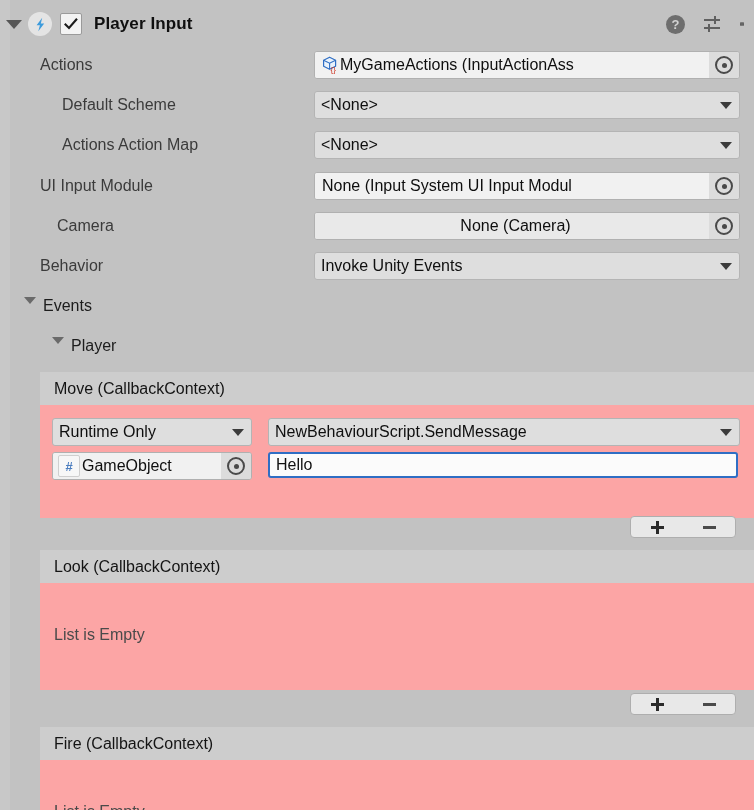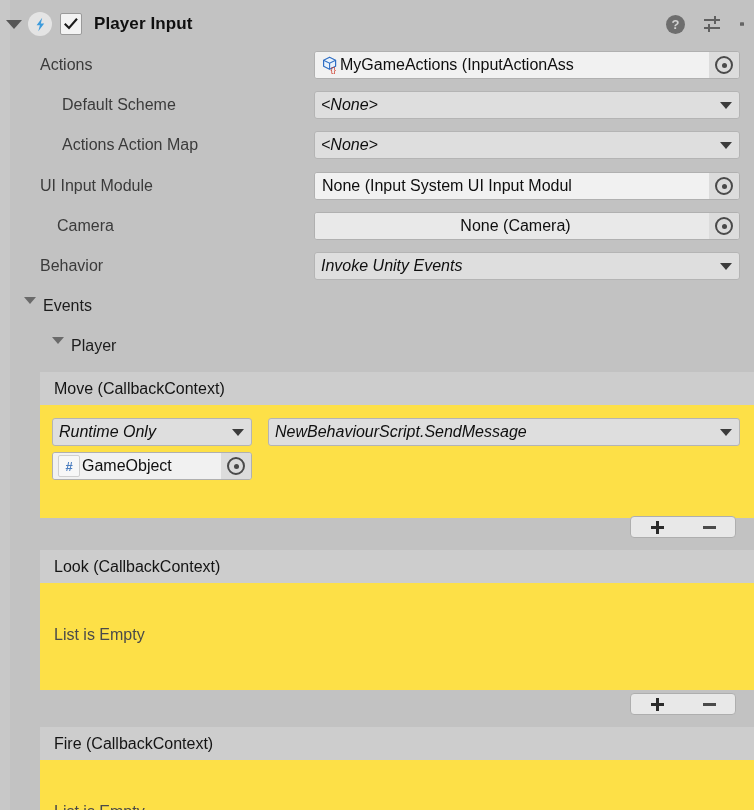--- a/index.html
+++ b/index.html
@@ -40,33 +40,33 @@
   .objfield{background:#e4e4e4;border:1px solid #b0b0b0;}
   .objval{flex:1;height:100%;background:#f1f1f1;display:flex;align-items:center;padding-left:5px;overflow:hidden;white-space:nowrap;}
   .objval.empty{background:#e9e9e9;justify-content:center;}
   .objtext{font-size:16px;color:#0f0f0f;white-space:nowrap;overflow:hidden;}
   .picker{width:30px;height:100%;background:#dcdcdc;display:flex;align-items:center;justify-content:center;cursor:pointer;flex:0 0 30px;}
   .target-o{width:14px;height:14px;border-radius:50%;border:2px solid #4a4a4a;display:flex;align-items:center;justify-content:center;}
   .target-o i{width:5px;height:5px;border-radius:50%;background:#4a4a4a;display:block;}
 
   
   .ddfield{background:#dedede;border:1px solid #b4b4b4;cursor:pointer;}
-  .ddtext{flex:1;padding-left:6px;font-size:16px;color:#0f0f0f;white-space:nowrap;overflow:hidden;font-style:italic;}
+  .ddtext{flex:1;padding-left:6px;font-size:16px;color:#0f0f0f;white-space:nowrap;overflow:hidden;}
   .ddarrow{width:26px;display:flex;align-items:center;justify-content:center;flex:0 0 26px;}
 
   
   .cube-ic{width:19px;height:19px;flex:0 0 19px;margin-right:1px;display:flex;align-items:center;justify-content:center;}
   .script-ic{width:20px;height:20px;flex:0 0 20px;margin-right:2px;display:flex;align-items:center;justify-content:center;
              background:#f7f7f7;border:1px solid #cfcfcf;border-radius:2px;font-size:13px;font-weight:bold;color:#4d7ebf;}
 
   
   .foldrow{position:absolute;display:flex;align-items:flex-start;gap:7px;cursor:pointer;}
   .foldrow .lbl{font-size:16px;color:#1d1d1d;}
 
-  .evt-block{position:absolute;background:#fde047;}
+  .evt-block{position:absolute;background:#fca5a5;}
   .evt-title{position:absolute;background:#cdcdcd;display:flex;align-items:center;padding-left:14px;}
   .evt-title span{font-size:16px;color:#141414;}
   .evt-empty{font-size:16px;color:#4a4a4a;}
 
   .plusminus{position:absolute;display:flex;background:#e8e8e8;border:1px solid #aeaeae;border-radius:4px;overflow:hidden;}
   .pmbtn{width:52px;height:20px;display:flex;align-items:center;justify-content:center;cursor:pointer;}
   .pm-plus{position:relative;width:13px;height:13px;}
   .pm-plus:before,.pm-plus:after{content:"";position:absolute;background:#2a2a2a;}
   .pm-plus:before{left:5px;top:0;width:3px;height:13px;}
   .pm-plus:after{top:5px;left:0;height:3px;width:13px;}
@@ -228,20 +228,23 @@
       <div class="objval">
         <span class="script-ic">#</span>
         <span class="objtext">GameObject</span>
       </div>
       <div class="picker">
         <span class="target-o">
             <i></i>
           </span>
       </div>
     </div>
+    <div class="txtfield" style="left:228px;top:47px;width:470px;">
+      <span>Hello</span>
+    </div>
   </div>
   <div class="plusminus" style="left:630px;top:516px;">
     <div class="pmbtn">
         <span class="pm-plus"></span>
       </div>
     <div class="pmbtn">
         <span class="pm-minus"></span>
       </div>
   </div>
 

